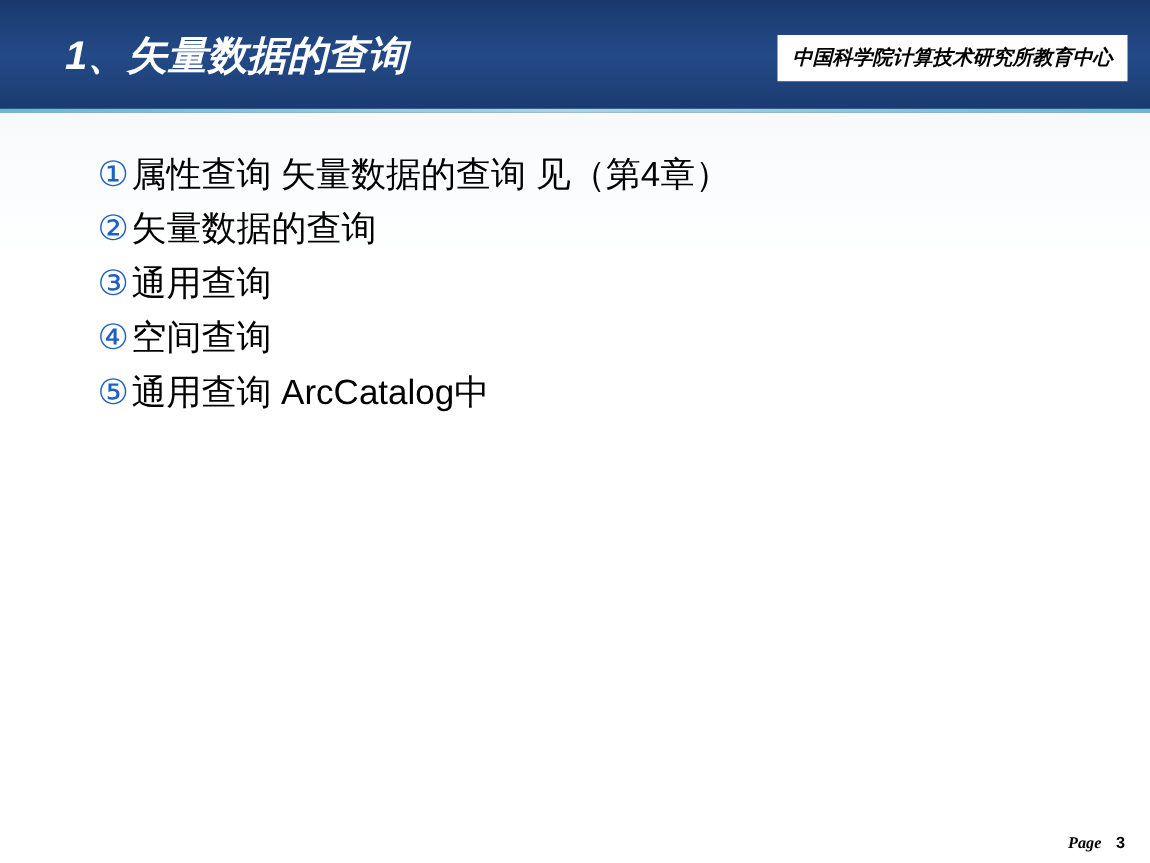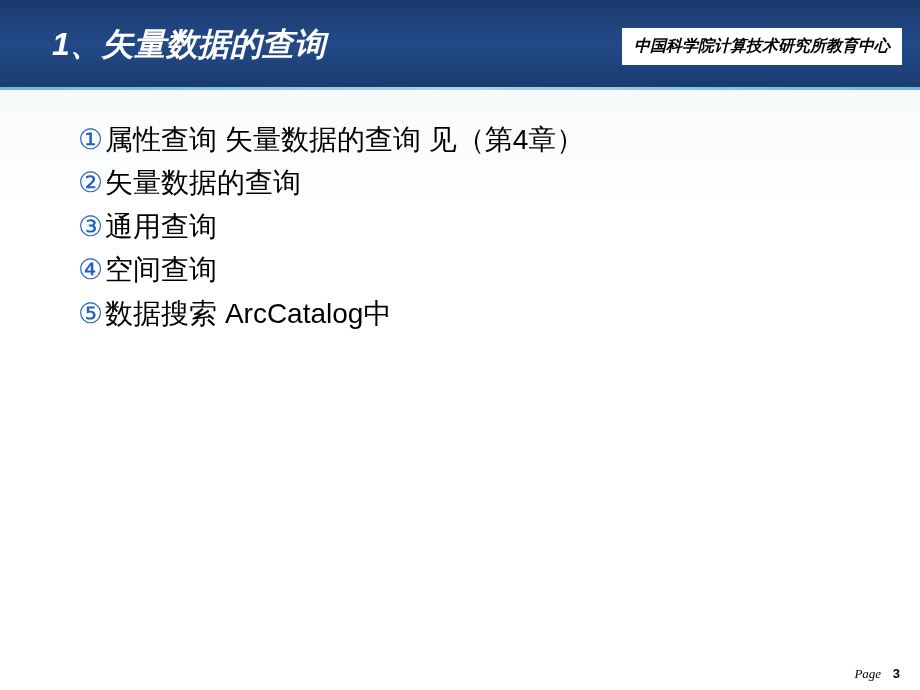--- a/index.html
+++ b/index.html
@@ -78,21 +78,21 @@
     .footer {
       position: absolute;
       bottom: 8px;
       right: 20px;
       font-size: 13px;
       color: #000000;
     }
     .footer .page-label {
       font-style: italic;
       font-family: "Times New Roman", serif;
-      font-weight: normal;
+      font-weight: bold;
     }
     .footer .page-num {
       font-weight: bold;
       margin-left: 8px;
     }
   </style>
 </head>
 <body>
 
 <div class="header-bar">
@@ -115,20 +115,20 @@
   <div class="content-line">
     <span class="enum-num">③</span>
     <span>通用查询</span>
   </div>
   <div class="content-line">
     <span class="enum-num">④</span>
     <span>空间查询</span>
   </div>
   <div class="content-line">
     <span class="enum-num">⑤</span>
-    <span>数据搜索 ArcCatalog中</span>
+    <span>通用查询 ArcCatalog中</span>
   </div>
 </div>
 
 <div class="footer">
   <span class="page-label">Page</span>
   <span class="page-num">3</span>
 </div>
 
 </body></html>

